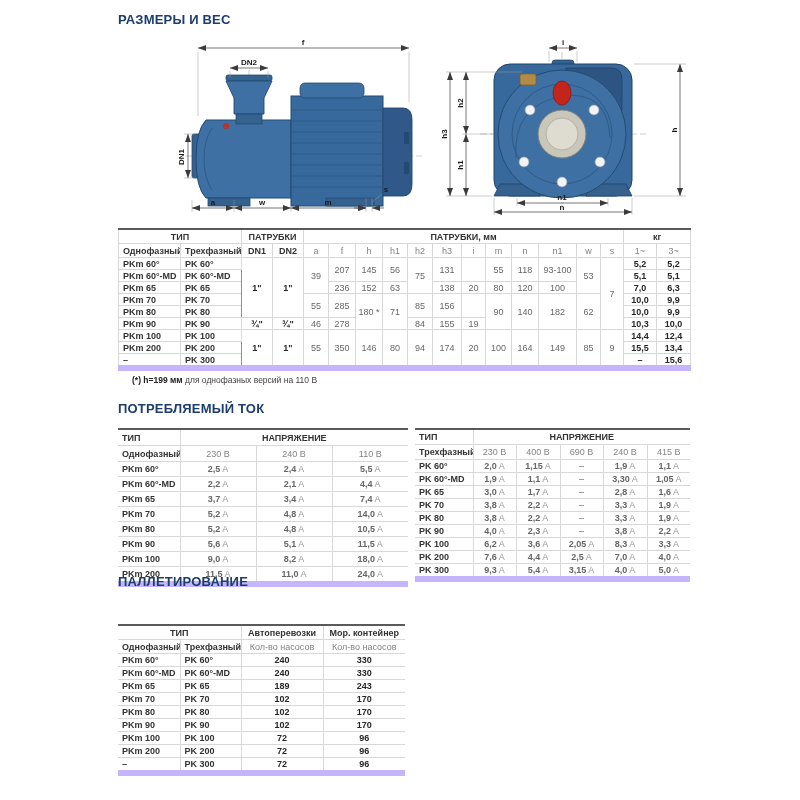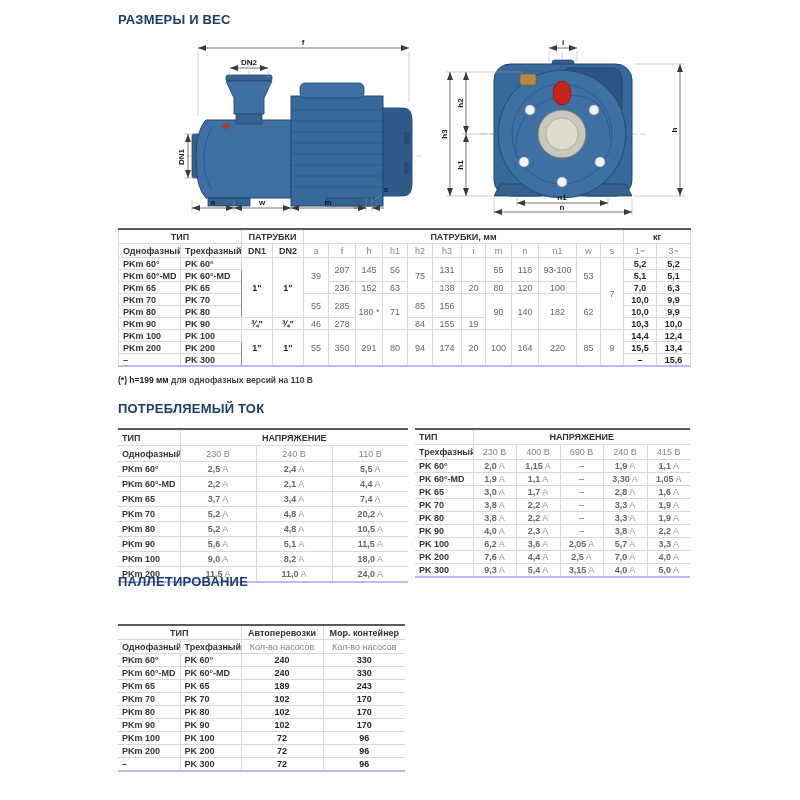--- a/index.html
+++ b/index.html
@@ -9,21 +9,21 @@
              color:#1c3d6e;letter-spacing:.2px;}
   #t1{top:12px}#t2{top:401px}#t3{top:574px}
 
   .drawings{position:absolute;left:118px;top:34px;width:572px;height:188px;}
   .drawings svg{position:absolute;top:2px;}
   #svg-side{left:58px;}
   #svg-front{left:318px;}
   .dimtxt{font-family:"Liberation Sans",sans-serif;font-size:8px;fill:#1a1a1a;font-weight:bold;}
 
   .tbl{position:absolute;border-collapse:collapse;table-layout:fixed;
-       border-top:2px solid #5a5a5a;border-bottom:2px solid #c4b5fd;}
+       border-top:2px solid #5a5a5a;border-bottom:6px solid #c4b5fd;}
   .tbl th,.tbl td{border:1px solid #d8d8d8;font-size:9px;padding:0 2px;
        text-align:center;vertical-align:middle;color:#666;
        white-space:nowrap;overflow:hidden;}
   .tbl th{color:#333;font-weight:bold;}
   .tbl th.dim{font-weight:normal;color:#838383;}
   .tbl .tn{text-align:left;padding-left:4px;font-weight:bold;color:#333;}
   .tbl td.b{font-weight:bold;color:#262626;}
   .tbl .dl{border-left-color:#8f8f8f;}
   .tbl tbody tr:first-child>td{border-top:1px solid #7a7a7a;}
   .unit{color:#999;font-weight:normal;}
@@ -34,21 +34,21 @@
 
   #cur1{left:118px;top:428px;width:290px;}
   #cur1 th{height:15px;} #cur1 td{height:14px;}
   #cur2{left:415px;top:428px;width:275px;}
   #cur2 th{height:14px;} #cur2 td{height:12px;}
   #pal{left:118px;top:624px;width:287px;}
   #pal th{height:13px;} #pal td{height:12px;}
   #cur1 tr>*:first-child,#cur2 tr>*:first-child,#pal tr>*:first-child{border-left:none;}
   #cur1 tr>*:last-child,#cur2 tr>*:last-child,#pal tr>*:last-child{border-right:none;}
 
-  .footnote{position:absolute;left:118px;top:375px;font-size:8.5px;color:#3f3f3f;font-weight:bold;}
+  .footnote{position:absolute;left:132px;top:375px;font-size:8.5px;color:#3f3f3f;}
   .footnote b{color:#222;}
 </style>
 </head>
 <body>
 
 <div class="page">
 
   <div class="sec-title" id="t1">РАЗМЕРЫ И ВЕС</div>
 
   <div class="drawings">
@@ -312,28 +312,28 @@
           <td class="b dl">10,3</td>
           <td class="b">10,0</td>
         </tr>
         <tr>
           <td class="tn">PKm 100</td>
           <td class="tn">PK 100</td>
           <td rowspan="3" class="b dl">1"</td>
           <td rowspan="3" class="b">1"</td>
           <td rowspan="3" class="dl">55</td>
           <td rowspan="3">350</td>
-          <td rowspan="3">291</td>
+          <td rowspan="3">146</td>
           <td rowspan="3">80</td>
           <td rowspan="3">94</td>
           <td rowspan="3">174</td>
           <td rowspan="3">20</td>
           <td rowspan="3">100</td>
           <td rowspan="3">164</td>
-          <td rowspan="3">220</td>
+          <td rowspan="3">149</td>
           <td rowspan="3">85</td>
           <td rowspan="3">9</td>
           <td class="b dl">14,4</td>
           <td class="b">12,4</td>
         </tr>
         <tr>
           <td class="tn">PKm 200</td>
           <td class="tn">PK 200</td>
           <td class="b dl">15,5</td>
           <td class="b">13,4</td>
@@ -389,21 +389,21 @@
         <tr>
           <td class="tn">PKm 65</td>
           <td class="dl"><b>3,7</b><span class="unit"> A</span></td>
           <td><b>3,4</b><span class="unit"> A</span></td>
           <td><b>7,4</b><span class="unit"> A</span></td>
         </tr>
         <tr>
           <td class="tn">PKm 70</td>
           <td class="dl"><b>5,2</b><span class="unit"> A</span></td>
           <td><b>4,8</b><span class="unit"> A</span></td>
-          <td><b>20,2</b><span class="unit"> A</span></td>
+          <td><b>14,0</b><span class="unit"> A</span></td>
         </tr>
         <tr>
           <td class="tn">PKm 80</td>
           <td class="dl"><b>5,2</b><span class="unit"> A</span></td>
           <td><b>4,8</b><span class="unit"> A</span></td>
           <td><b>10,5</b><span class="unit"> A</span></td>
         </tr>
         <tr>
           <td class="tn">PKm 90</td>
           <td class="dl"><b>5,6</b><span class="unit"> A</span></td>
@@ -494,21 +494,21 @@
           <td><b>2,3</b><span class="unit"> A</span></td>
           <td>–</td>
           <td><b>3,8</b><span class="unit"> A</span></td>
           <td><b>2,2</b><span class="unit"> A</span></td>
         </tr>
         <tr>
           <td class="tn">PK 100</td>
           <td class="dl"><b>6,2</b><span class="unit"> A</span></td>
           <td><b>3,6</b><span class="unit"> A</span></td>
           <td><b>2,05</b><span class="unit"> A</span></td>
-          <td><b>5,7</b><span class="unit"> A</span></td>
+          <td><b>8,3</b><span class="unit"> A</span></td>
           <td><b>3,3</b><span class="unit"> A</span></td>
         </tr>
         <tr>
           <td class="tn">PK 200</td>
           <td class="dl"><b>7,6</b><span class="unit"> A</span></td>
           <td><b>4,4</b><span class="unit"> A</span></td>
           <td><b>2,5</b><span class="unit"> A</span></td>
           <td><b>7,0</b><span class="unit"> A</span></td>
           <td><b>4,0</b><span class="unit"> A</span></td>
         </tr>

